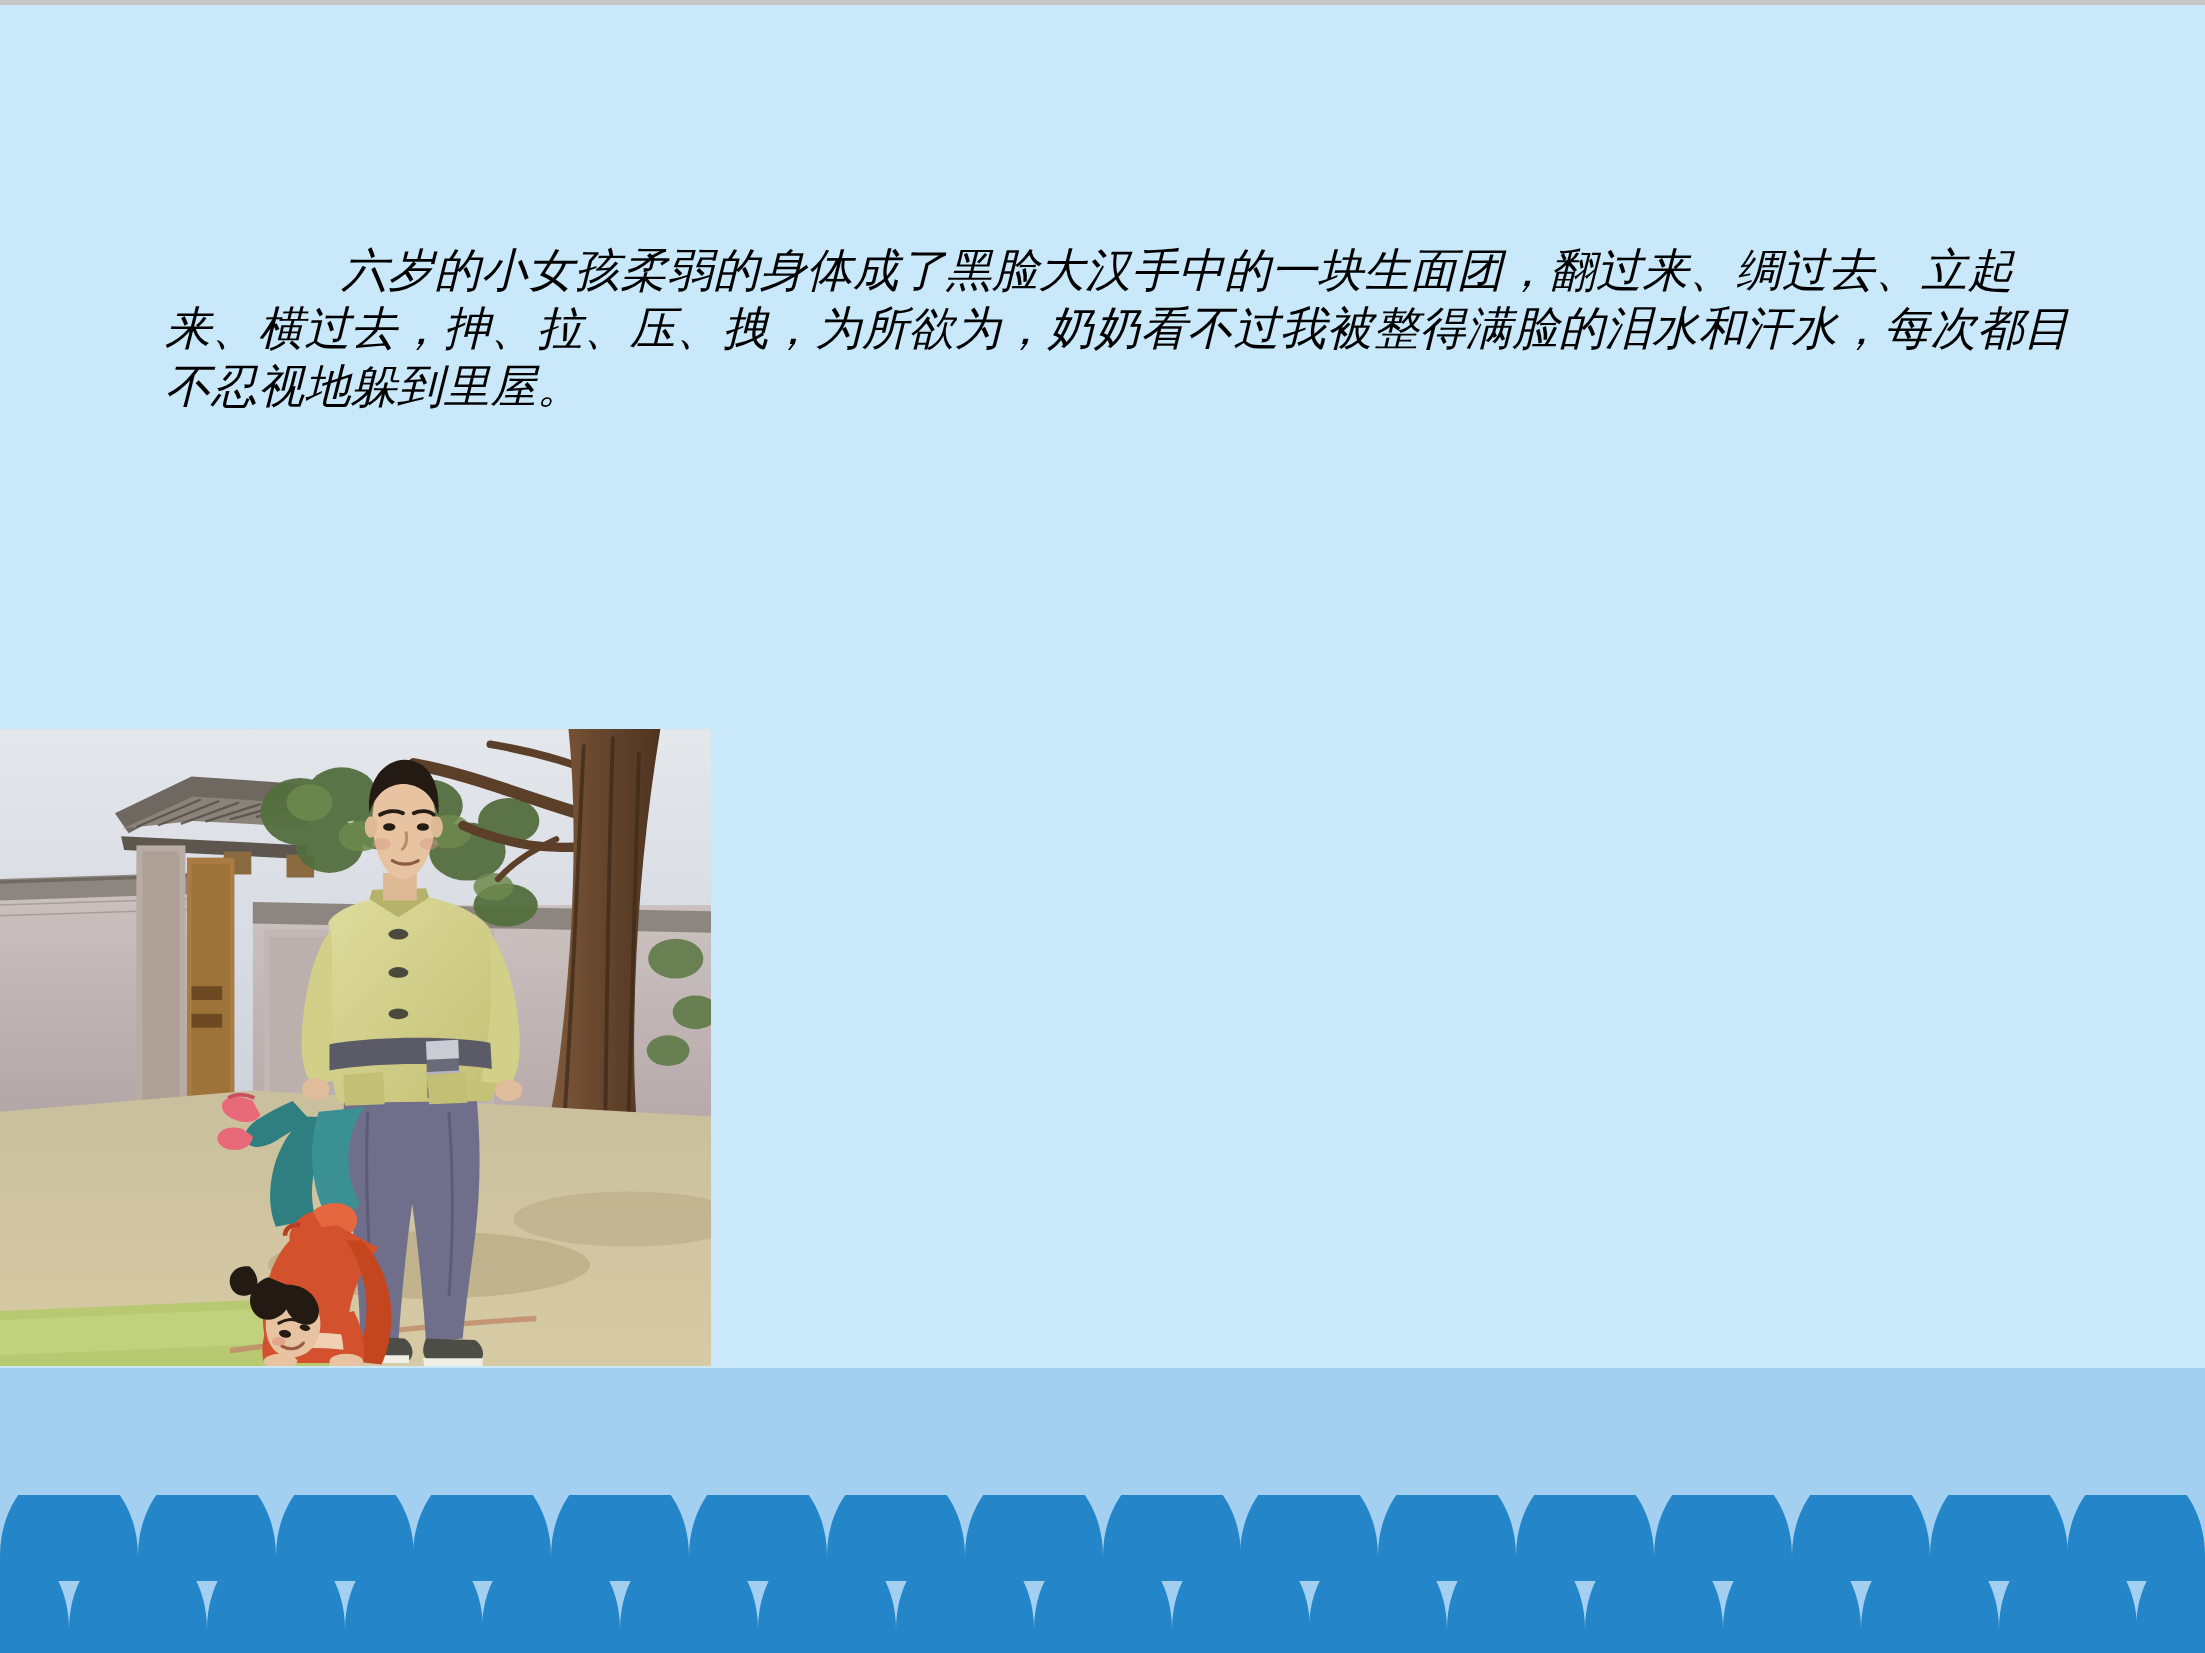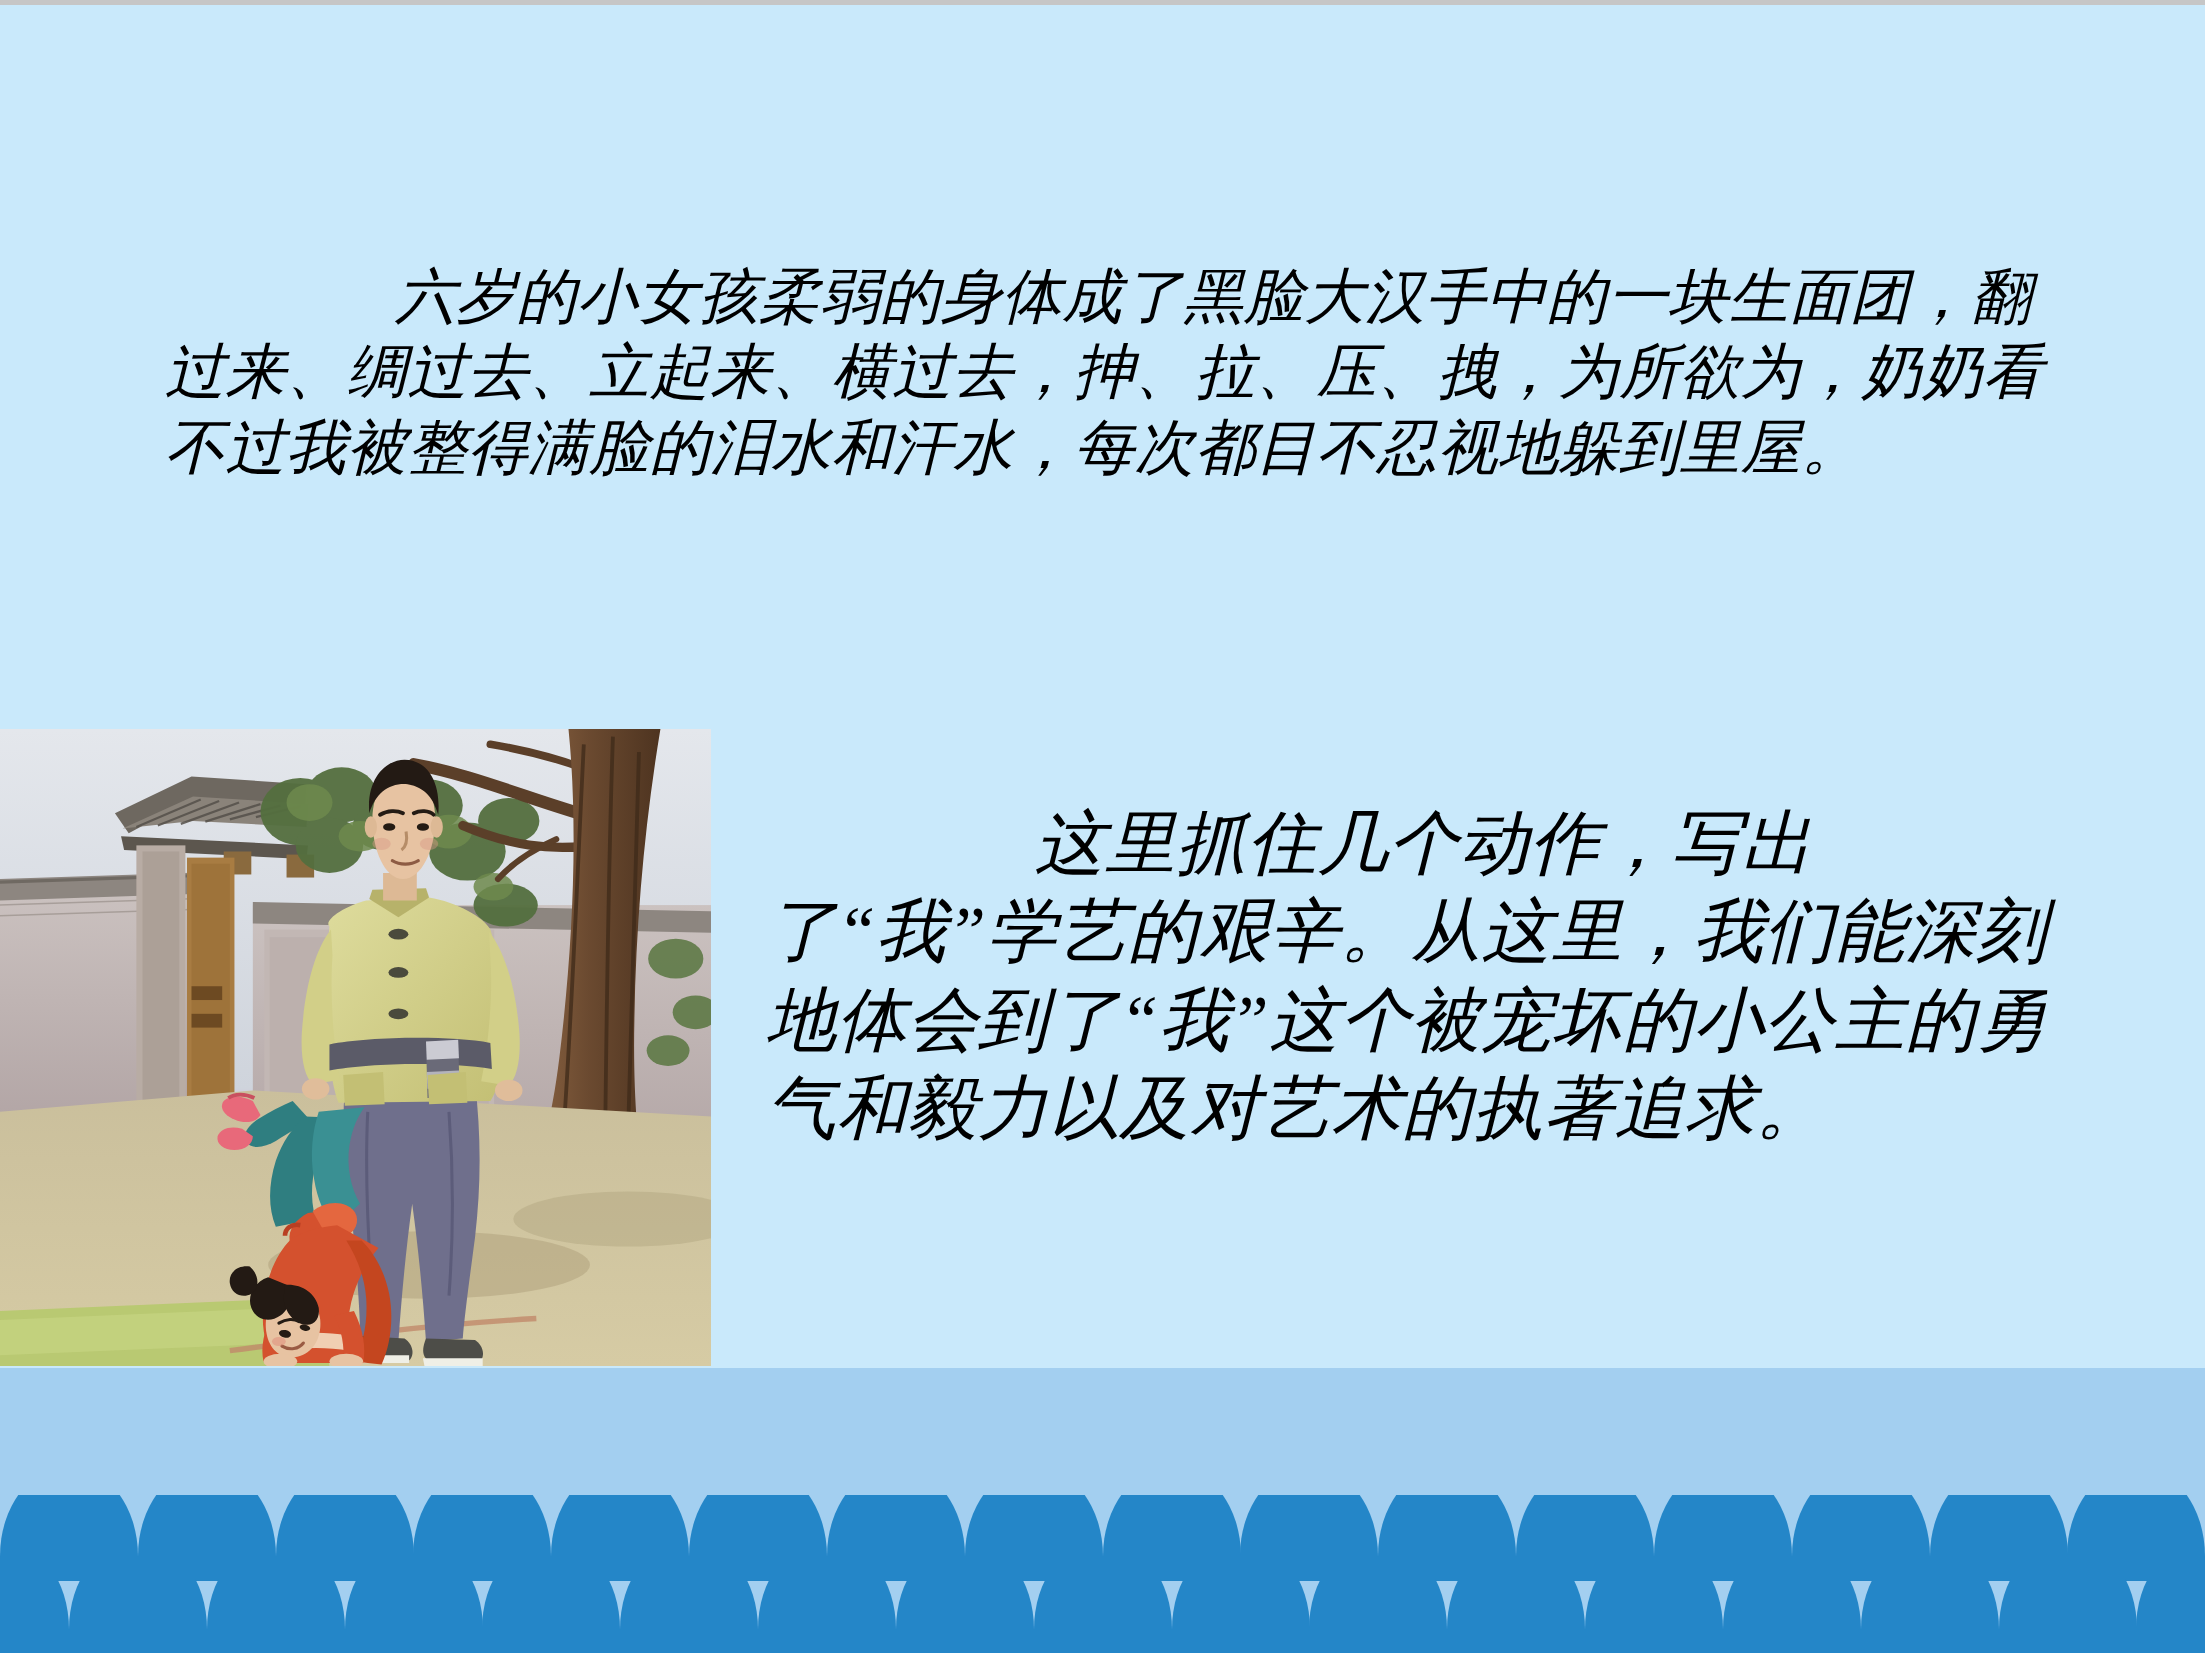--- a/index.html
+++ b/index.html
@@ -78,21 +78,21 @@
     color: #000000;
     font-family: "Liberation Serif", "DejaVu Serif", serif;
     font-weight: 400;
     letter-spacing: 0.01em;
     white-space: pre-wrap;
   }
   .paragraph-1 {
     left: 165px;
     top: 184px;
     width: 1914px;
-    font-size: 60px;
+    font-size: 46px;
     line-height: 1.26;
     font-style: italic;
   }
   .paragraph-2 {
     left: 766px;
     top: 712px;
     width: 1317px;
     font-size: 70px;
     line-height: 1.26;
     font-style: italic;
@@ -325,23 +325,20 @@
 
       <ellipse cx="366" cy="826" rx="22" ry="10" fill="#e7c3a2"></ellipse>
       <ellipse cx="452" cy="826" rx="22" ry="10" fill="#e7c3a2"></ellipse>
     </svg>
   </div>
 
   <div class="text-block paragraph-1" style="color: rgb(0, 0, 0);">
     <span class="indent"></span><span>六岁的小女孩柔弱的身体成了黑脸大汉手中的一块生面团，翻过来、绸过去、立起来、横过去，抻、拉、压、拽，为所欲为，奶奶看不过我被整得满脸的泪水和汗水，每次都目不忍视地躲到里屋。</span>
   </div>
 
-  <div class="text-block paragraph-2" style="color: rgb(0, 0, 0);">
-    <span class="indent"></span><span>这里抓住几个动作，写出了“我”学艺的艰辛。从这里，我们能深刻地体会到了“我”这个被宠坏的小公主的勇气和毅力以及对艺术的执著追求。</span>
-  </div>
 
   <div class="dome-row dome-row-back">
       <div class="dome" style="left: 0px; background: rgb(36, 134, 200);"></div>
       <div class="dome" style="left: 138px; background: rgb(36, 134, 200);"></div>
       <div class="dome" style="left: 276px; background: rgb(36, 134, 200);"></div>
       <div class="dome" style="left: 413px; background: rgb(36, 134, 200);"></div>
       <div class="dome" style="left: 551px; background: rgb(36, 134, 200);"></div>
       <div class="dome" style="left: 689px; background: rgb(36, 134, 200);"></div>
       <div class="dome" style="left: 827px; background: rgb(36, 134, 200);"></div>
       <div class="dome" style="left: 965px; background: rgb(36, 134, 200);"></div>

